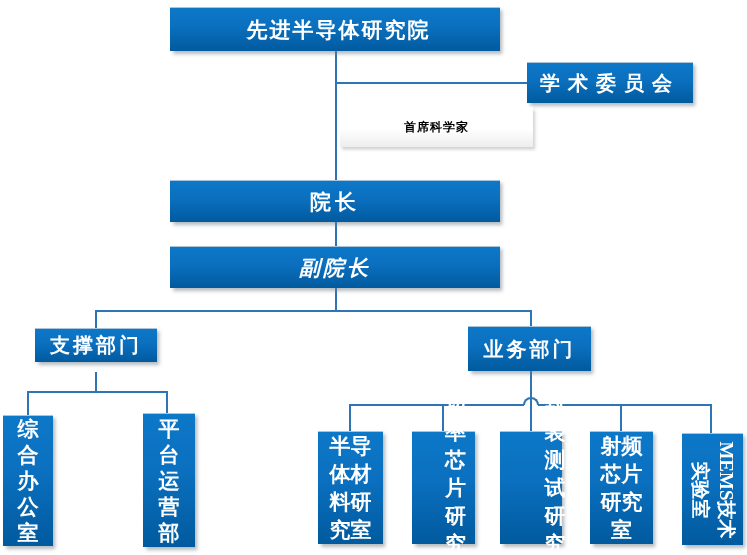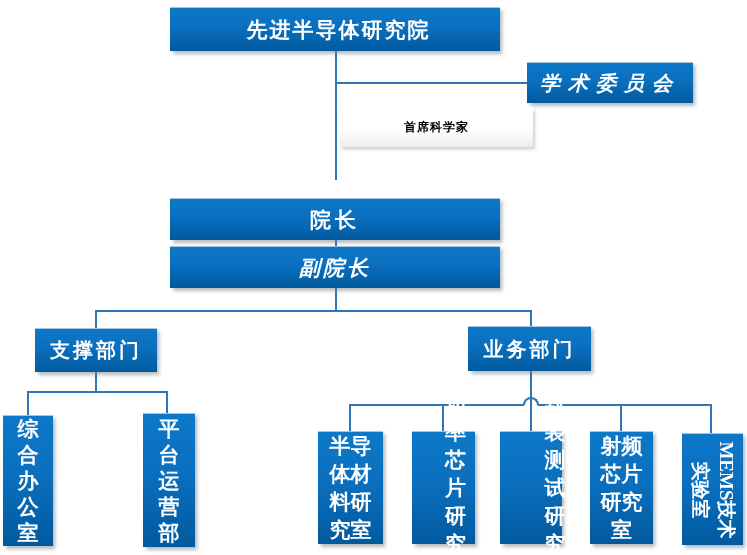--- a/index.html
+++ b/index.html
@@ -17,25 +17,25 @@
     box-sizing:border-box;
   }
   .node-light{
     background:linear-gradient(180deg,#ffffff 55%,#ededed 100%);
     color:#000000;border-top:none;
     box-shadow:2px 2.5px 3px rgba(150,150,150,0.45);
   }
   .lbl{white-space:pre-line;}
   
   .n-root     {left:170px;top:7px;  width:330px;height:44px;font-size:21px;letter-spacing:2px;padding-left:7px;}
-  .n-academic {left:527px;top:62px; width:166px;height:41px;font-size:20px;letter-spacing:8px;font-style:italic;}
+  .n-academic {left:527px;top:62px; width:166px;height:41px;font-size:20px;letter-spacing:8px;}
   .n-chief    {left:340px;top:107px;width:193px;height:40px;font-size:12px;letter-spacing:1px;}
-  .n-dean     {left:170px;top:180px;width:330px;height:42px;font-size:21px;letter-spacing:4px;margin-top:18px;}
+  .n-dean     {left:170px;top:180px;width:330px;height:42px;font-size:21px;letter-spacing:4px;}
   .n-vice     {left:170px;top:246px;width:330px;height:42px;font-size:21px;letter-spacing:3px;font-style:italic;}
-  .n-support  {left:35px; top:328px;width:122px;height:44px;font-size:20px;letter-spacing:3px;}
+  .n-support  {left:35px; top:328px;width:122px;height:34px;font-size:20px;letter-spacing:3px;}
   .n-business {left:468px;top:326px;width:123px;height:45px;font-size:20px;letter-spacing:3px;}
   .n-office   {left:3px;  top:415px;width:50px; height:131px;font-size:21px;line-height:26px;}
   .n-platform {left:143px;top:413px;width:52px; height:134px;font-size:21px;line-height:26px;}
   .n-semi     {left:318px;top:431px;width:65px; height:113px;font-size:21px;line-height:28px;justify-content:center;}
   .n-power    {left:412px;top:431px;width:63px; height:113px;font-size:21px;line-height:28px;padding-left:24px;}
   .n-pack     {left:500px;top:431px;width:62px; height:113px;font-size:21px;line-height:28px;padding-left:48px;}
   .n-rf       {left:590px;top:431px;width:63px; height:113px;font-size:21px;line-height:28px;}
   .n-mems     {left:682px;top:433px;width:61px; height:112px;font-size:19px;line-height:26px;}
   .n-mems .lbl{
     position:absolute;left:50%;top:50%;width:110px;

